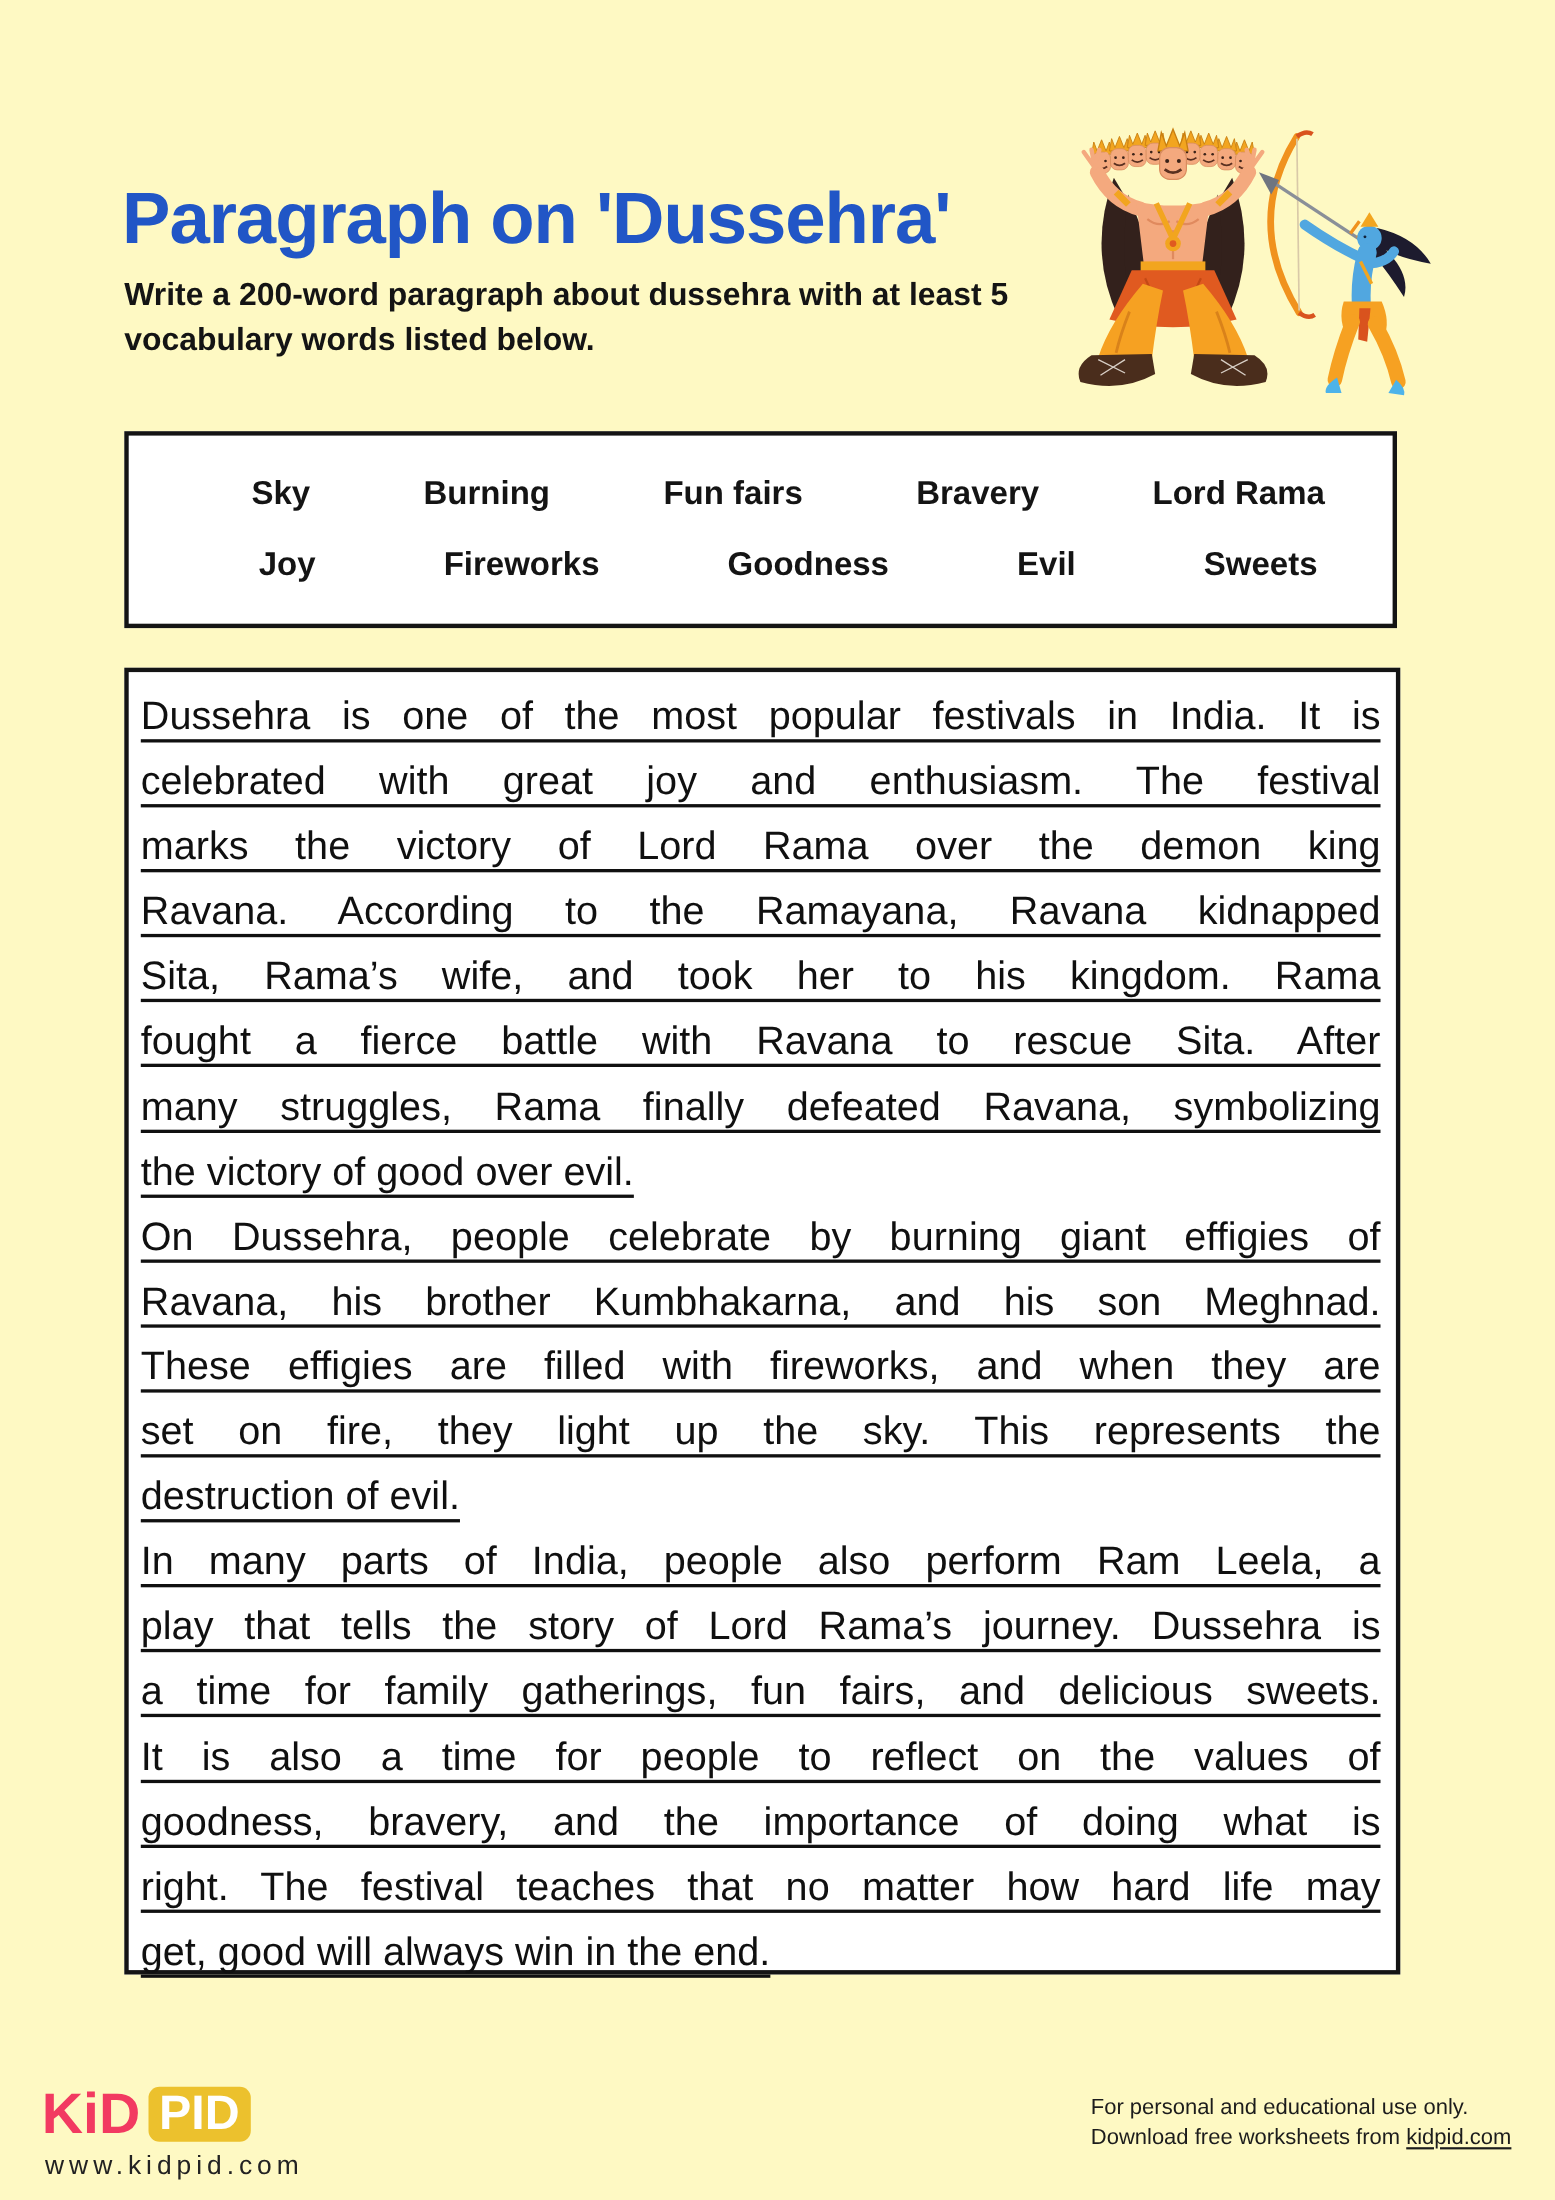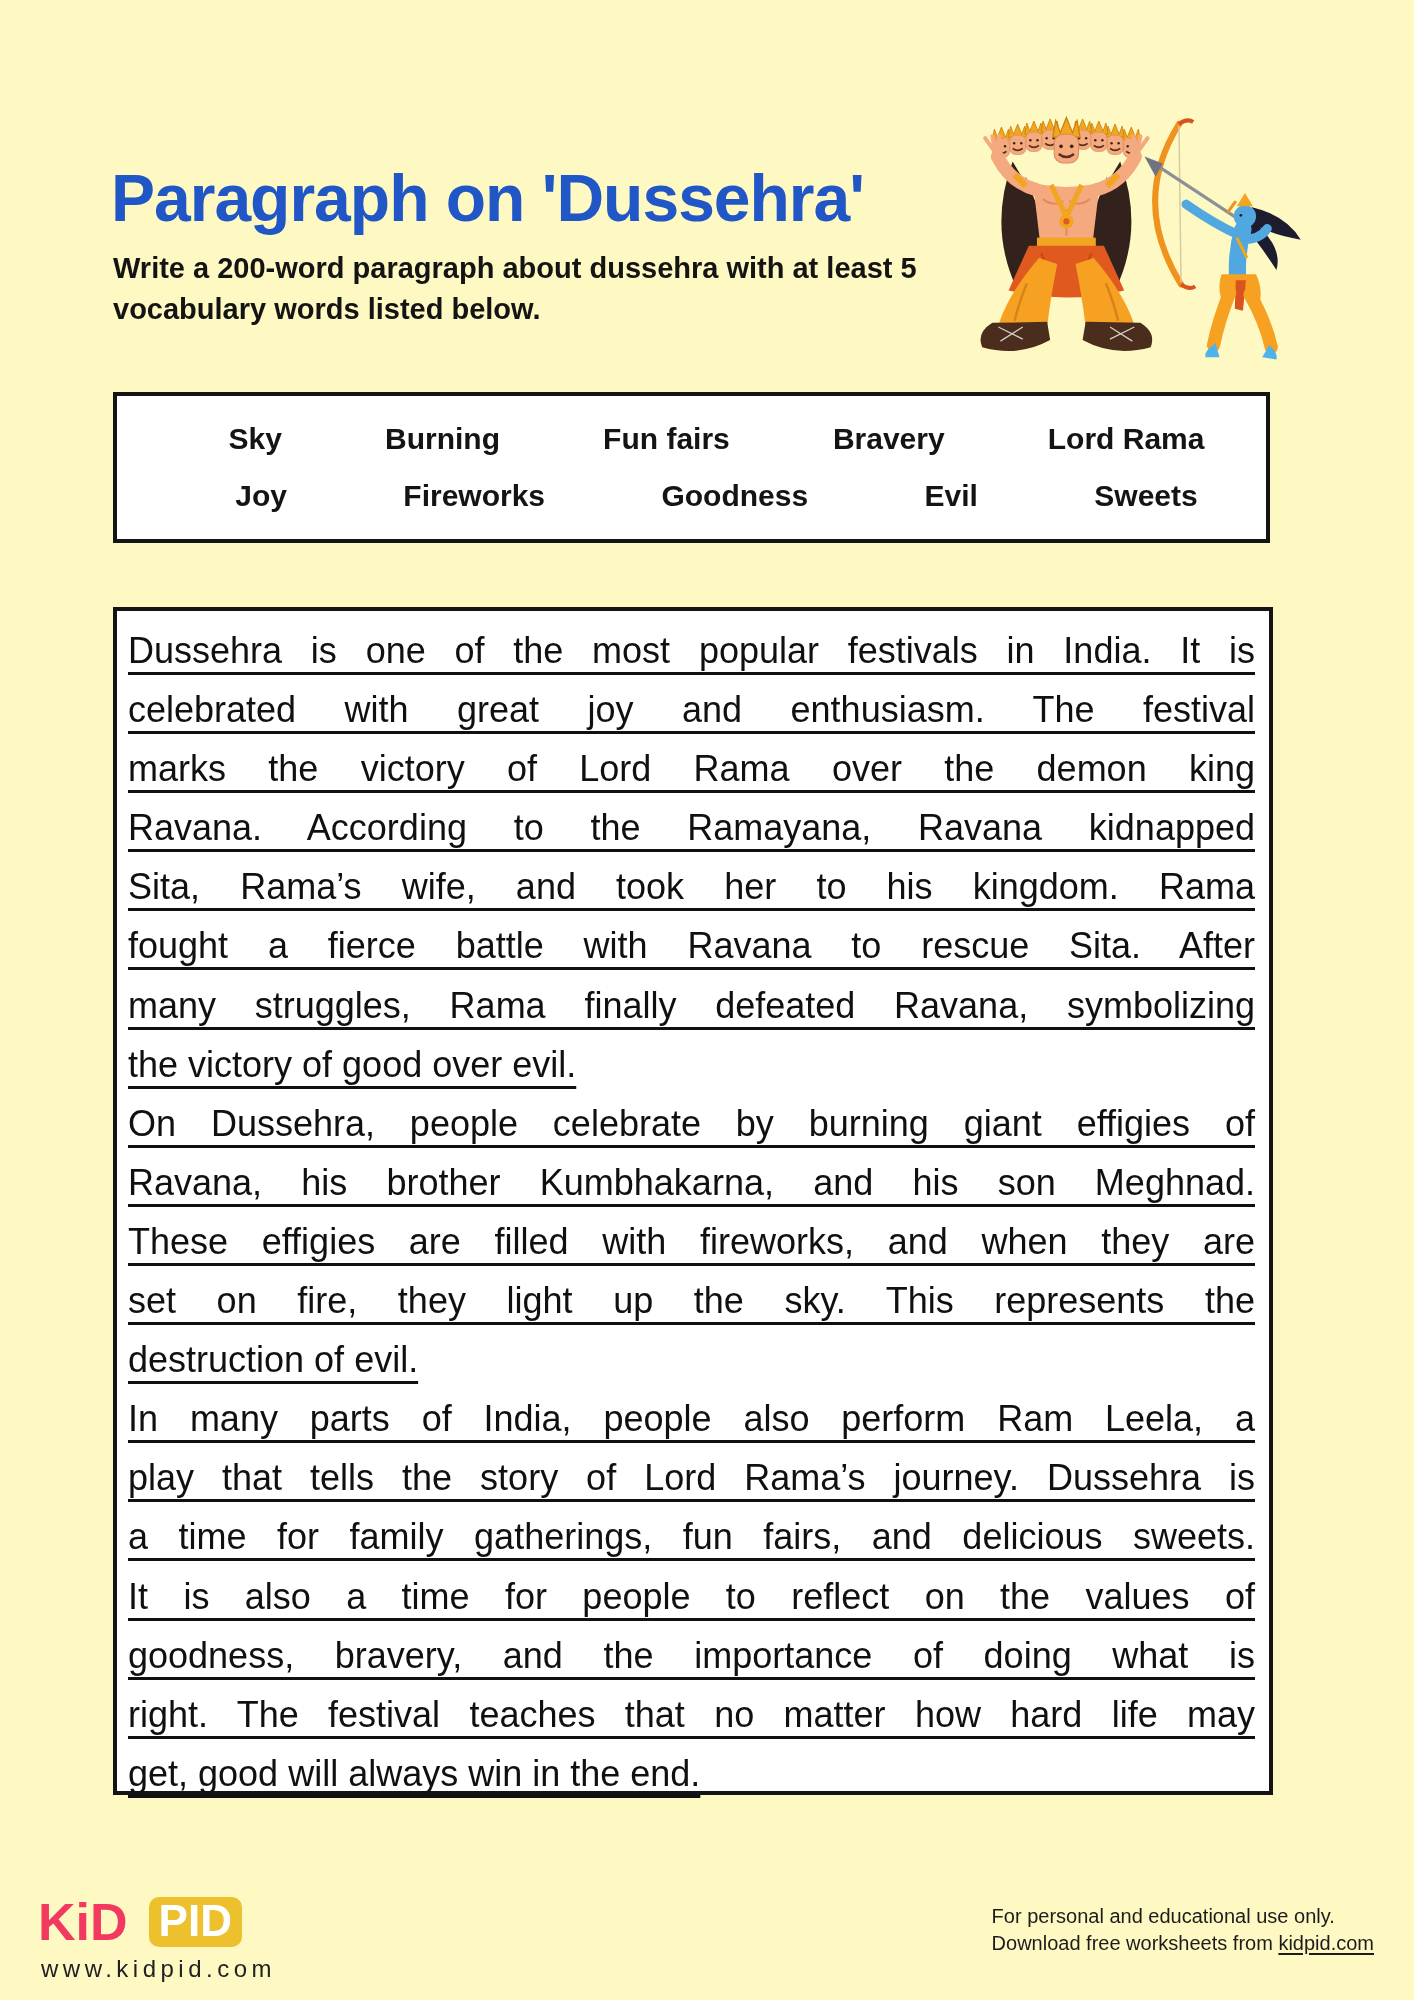--- a/index.html
+++ b/index.html
@@ -15,21 +15,21 @@
     color:#2156c6;
   }
   .subtitle {
     position:absolute; left:113px; top:248px;
     font-size:29px; font-weight:bold; color:#141414; line-height:41px;
   }
   
   .illustration { position:absolute; left:970px; top:85px; width:350px; height:285px; }
   
   .vocab-box {
-    position:absolute; left:113px; top:392px; width:1157px; height:151px;
+    position:absolute; left:113px; top:392px; width:1157px; height:179px;
     border:4px solid #141414; background:#fff;
     display:flex; flex-direction:column; justify-content:space-evenly;
     padding:4px 10px 4px 60px;
   }
   .vocab-row { display:flex; justify-content:space-around; align-items:center; }
   .vocab-word { font-size:30px; font-weight:bold; color:#141414; }
   
   .essay-box {
     position:absolute; left:113px; top:607px; width:1160px; height:1188px;
     border:4px solid #141414; background:#fff;
@@ -40,21 +40,21 @@
     text-align:justify; text-align-last:justify;
     text-decoration-line:underline; text-decoration-thickness:2.5px;
     text-underline-offset:9px; text-decoration-color:#101010;
   }
   .essay-line.last { text-align-last:left; }
   
   .logo { position:absolute; left:38px; top:1892px; display:flex; align-items:center; }
   .logo-kid { font-size:52px; font-weight:800; color:#f23a61; letter-spacing:0px; }
   .logo-pid {
     font-size:44px; font-weight:800; color:#ffffff; background:#ecc12d;
-    border-radius:10px; padding:2px 10px 4px; margin-left:21px; line-height:1;
+    border-radius:10px; padding:2px 10px 4px; margin-left:7px; line-height:1;
   }
   .website {
     position:absolute; left:41px; top:1955px;
     font-size:24px; color:#222; letter-spacing:4.5px;
   }
   .footer-note {
     position:absolute; right:40px; top:1903px; text-align:left;
     font-size:20px; color:#1c1c1c; line-height:27px;
   }
   .footer-note a { color:#1c1c1c; text-decoration:underline; text-underline-offset:3px; }

